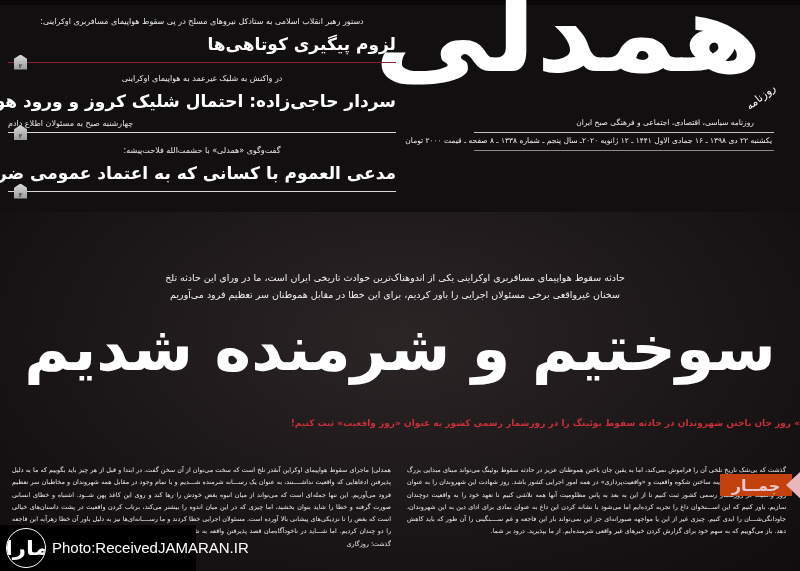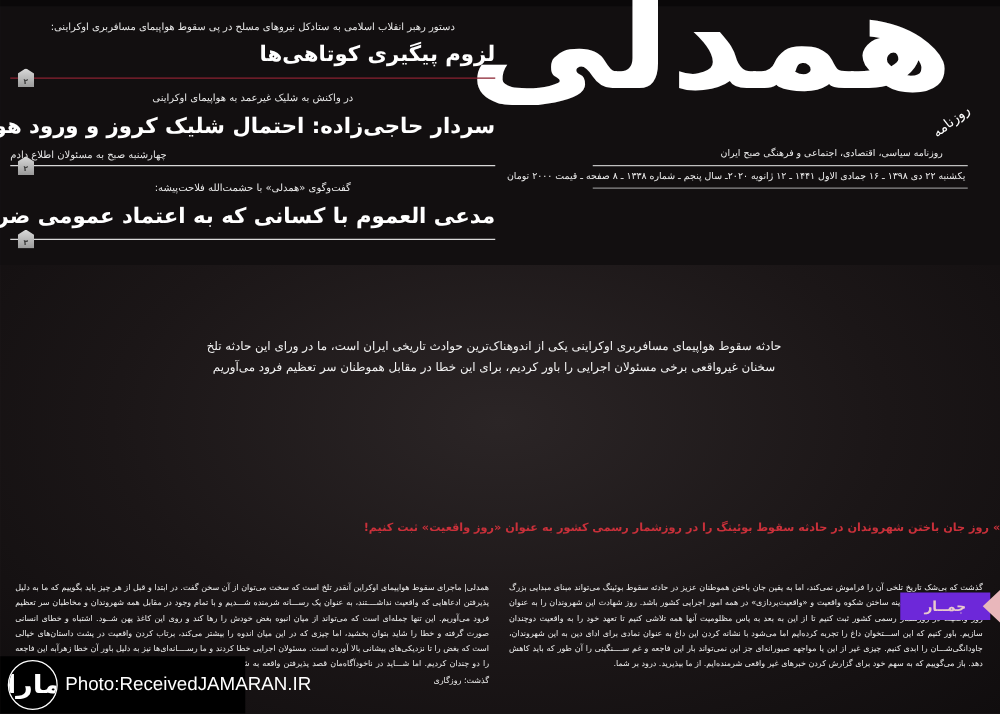--- a/index.html
+++ b/index.html
@@ -235,26 +235,26 @@
     direction: rtl;
   }
   .col.left { text-align: justify; }
   
   .ribbon {
     position: absolute;
     right: 8px;
     top: 262px;
     width: 72px;
     height: 22px;
-    background: #6d28d9;
+    background: #c2410c;
     display: flex;
     align-items: center;
     justify-content: center;
     color: #e8c9cd;
-    font-size: 11px;
+    font-size: 16px;
     font-weight: bold;
     letter-spacing: 2px;
     overflow: hidden;
   }
   .ribbon-arrow {
     position: absolute;
     right: -2px;
     top: 258px;
     width: 0; height: 0;
     border-top: 15px solid transparent;
@@ -354,20 +354,21 @@
   </div>
 
   <div class="photo">
     <div class="photo-grad"></div>
 
     <div class="lede">
       <div>حادثه سقوط هواپیمای مسافربری اوکراینی یکی از اندوهناک‌ترین حوادث تاریخی ایران است، ما در ورای این حادثه تلخ</div>
       <div>سخنان غیرواقعی برخی مسئولان اجرایی را باور کردیم، برای این خطا در مقابل هموطنان سر تعظیم فرود می‌آوریم</div>
     </div>
 
+    <div class="mainhead">سوختیم و شرمنده شدیم</div>
 
     <div class="redline">» روز جان باختن شهروندان در حادثه سقوط بوئینگ را در روزشمار رسمی کشور به عنوان «روز واقعیت» ثبت کنیم!</div>
 
     <div class="cols">
       <div class="col">همدلی| ماجرای سقوط هواپیمای اوکراین آنقدر تلخ است که سخت می‌توان از آن سخن گفت. در ابتدا و قبل از هر چیز باید بگوییم که ما به دلیل پذیرفتن ادعاهایی که واقعیت نداشــــتند، به عنوان یک رســـانه شرمنده شـــدیم و با تمام وجود در مقابل همه شهروندان و مخاطبان سر تعظیم فرود می‌آوریم. این تنها جمله‌ای است که می‌تواند از میان انبوه بغض خودش را رها کند و روی این کاغذ پهن شــود. اشتباه و خطای انسانی صورت گرفته و خطا را شاید بتوان بخشید، اما چیزی که در این میان اندوه را بیشتر می‌کند، برتاب کردن واقعیت در پشت داستان‌های خیالی است که بغض را تا نزدیکی‌های پیشانی بالا آورده است. مسئولان اجرایی خطا کردند و ما رســــانه‌ای‌ها نیز به دلیل باور آن خطا زهرآبه این فاجعه را دو چندان کردیم. اما شـــاید در ناخودآگاه‌مان قصد پذیرفتن واقعه به شــــکلی بود که بتواند بار اندوه را کمی آهسته و آرام کند. هر چه بود گذشت؛ روزگاری</div>
       <div class="col left">گذشت که بی‌شک تاریخ تلخی آن را فراموش نمی‌کند، اما به یقین جان باختن هموطنان عزیز در حادثه سقوط بوئینگ می‌تواند مبنای مبدایی بزرگ برای جاودان کردن و نهادینه ساختن شکوه واقعیت و «واقعیت‌پردازی» در همه امور اجرایی کشور باشد. روز شهادت این شهروندان را به عنوان روز واقعیت در روزشمار رسمی کشور ثبت کنیم تا از این به بعد به پاس مظلومیت آنها همه تلاشی کنیم تا تعهد خود را به واقعیت دوچندان سازیم. باور کنیم که این اســـتخوان داغ را تجربه کرده‌ایم اما می‌شود با نشانه کردن این داغ به عنوان نمادی برای ادای دین به این شهروندان، جاودانگی‌شـــان را ابدی کنیم. چیزی غیر از این یا مواجهه صبورانه‌ای جز این نمی‌تواند بار این فاجعه و غم ســــنگینی را آن طور که باید کاهش دهد. باز می‌گوییم که به سهم خود برای گزارش کردن خبرهای غیر واقعی شرمنده‌ایم. از ما بپذیرید. درود بر شما.</div>
     </div>
 
     <div class="ribbon">جمــار</div>
     <div class="ribbon-arrow"></div>

